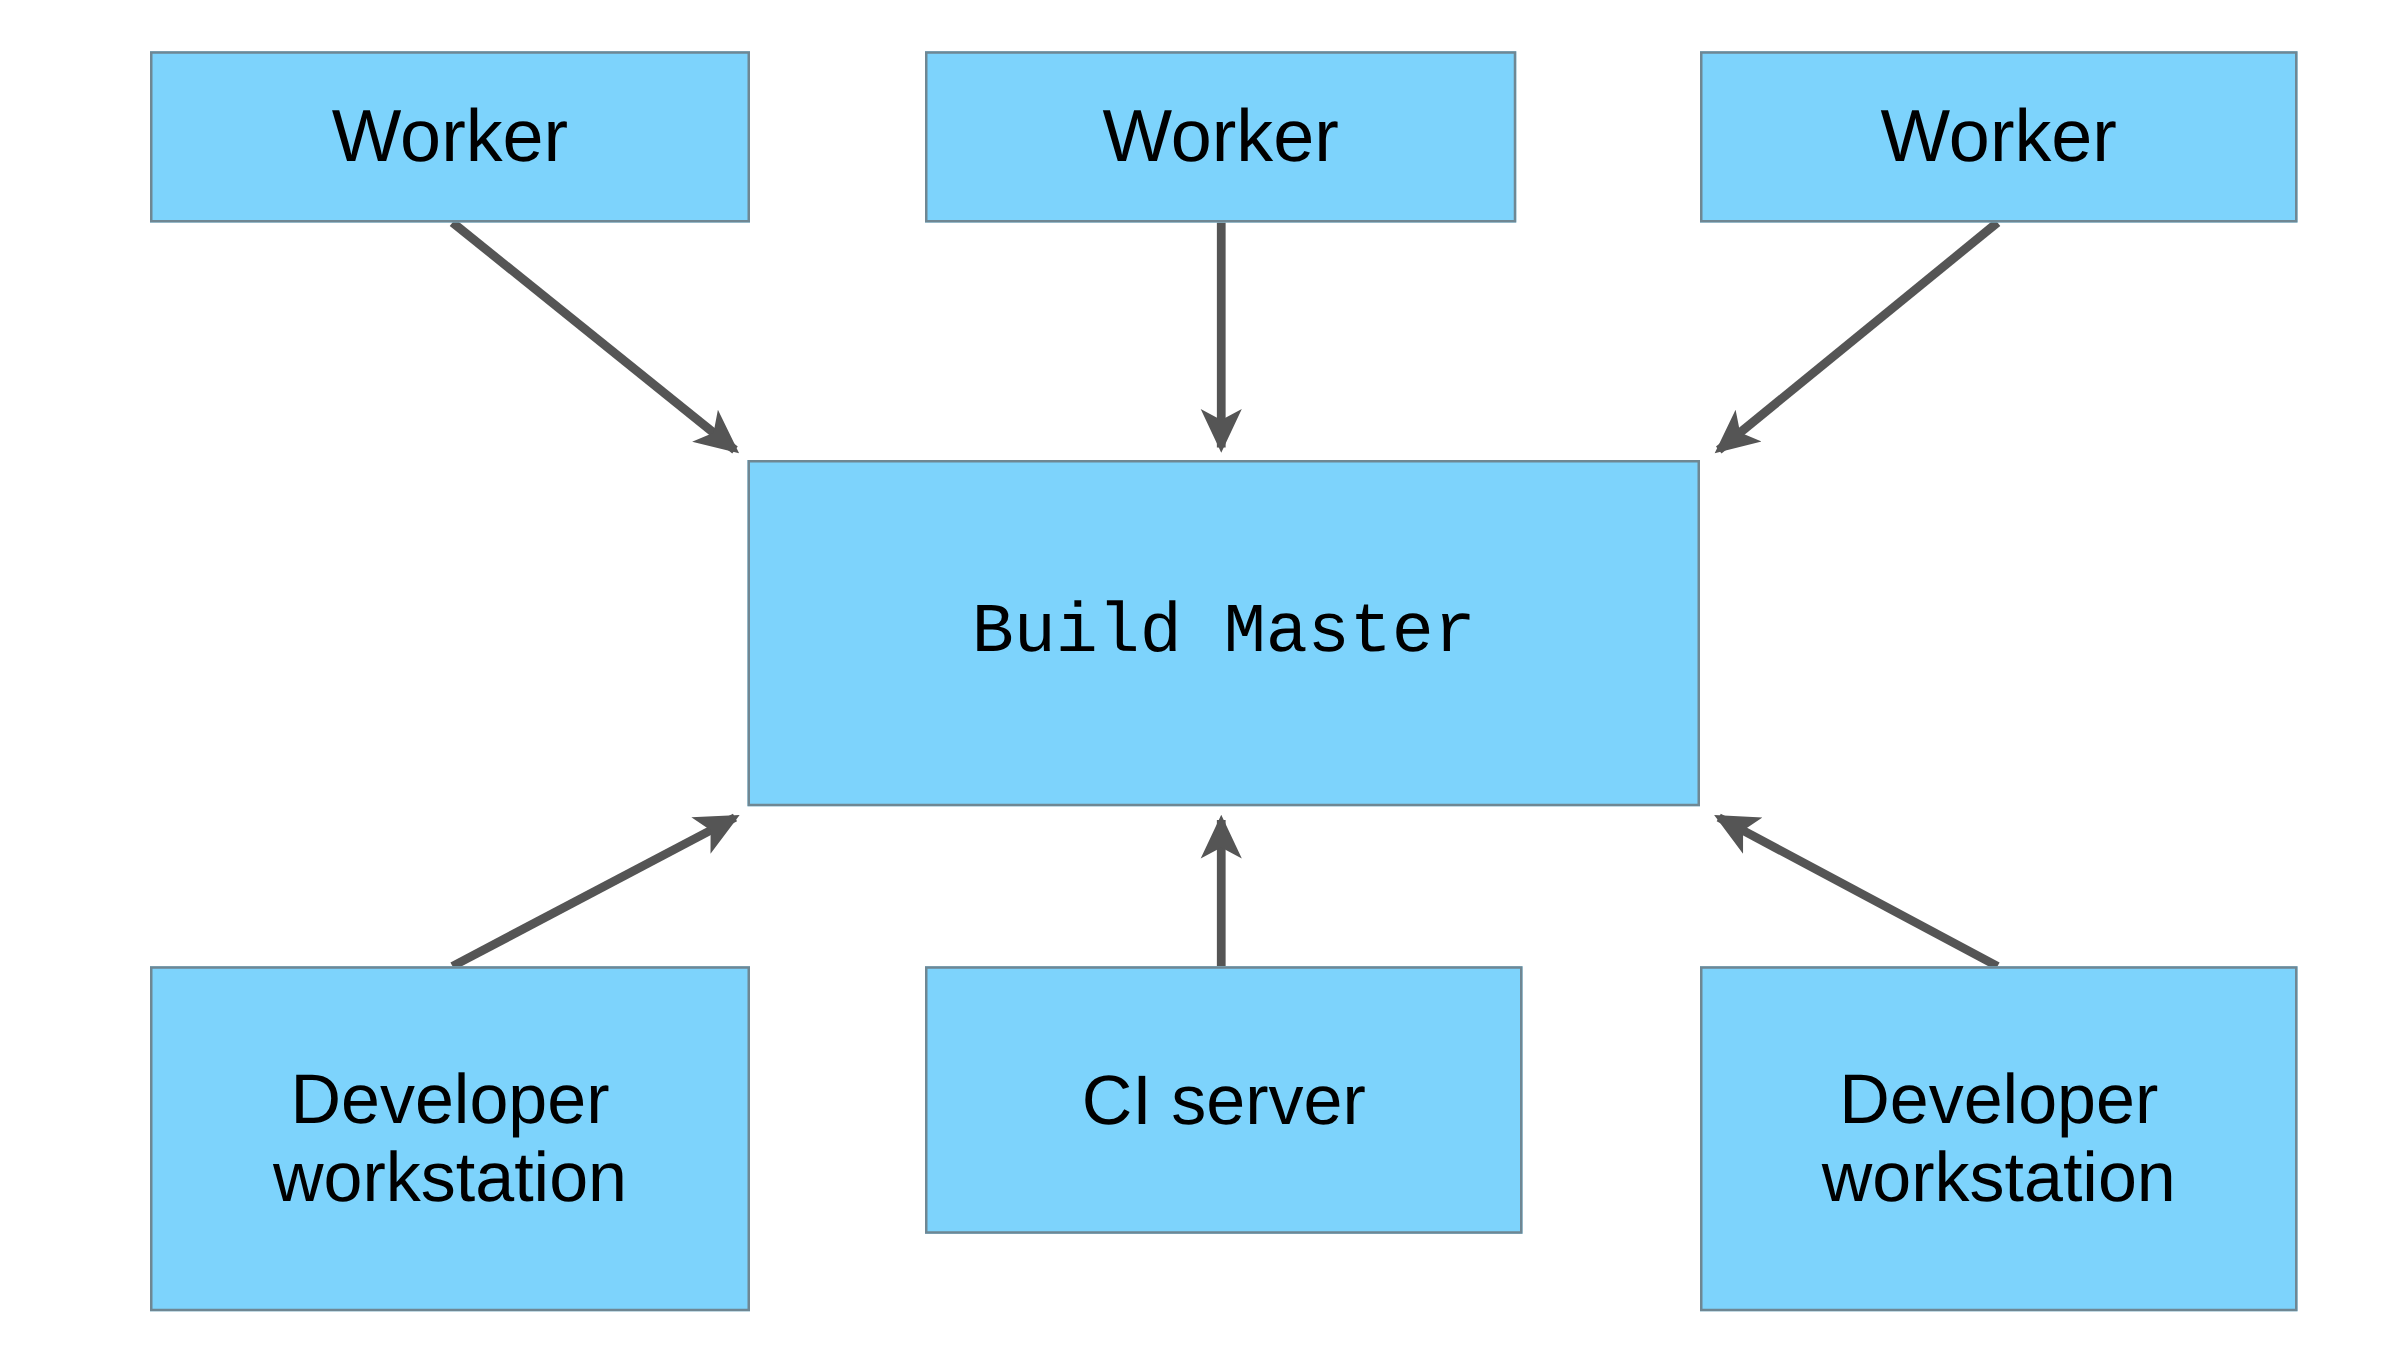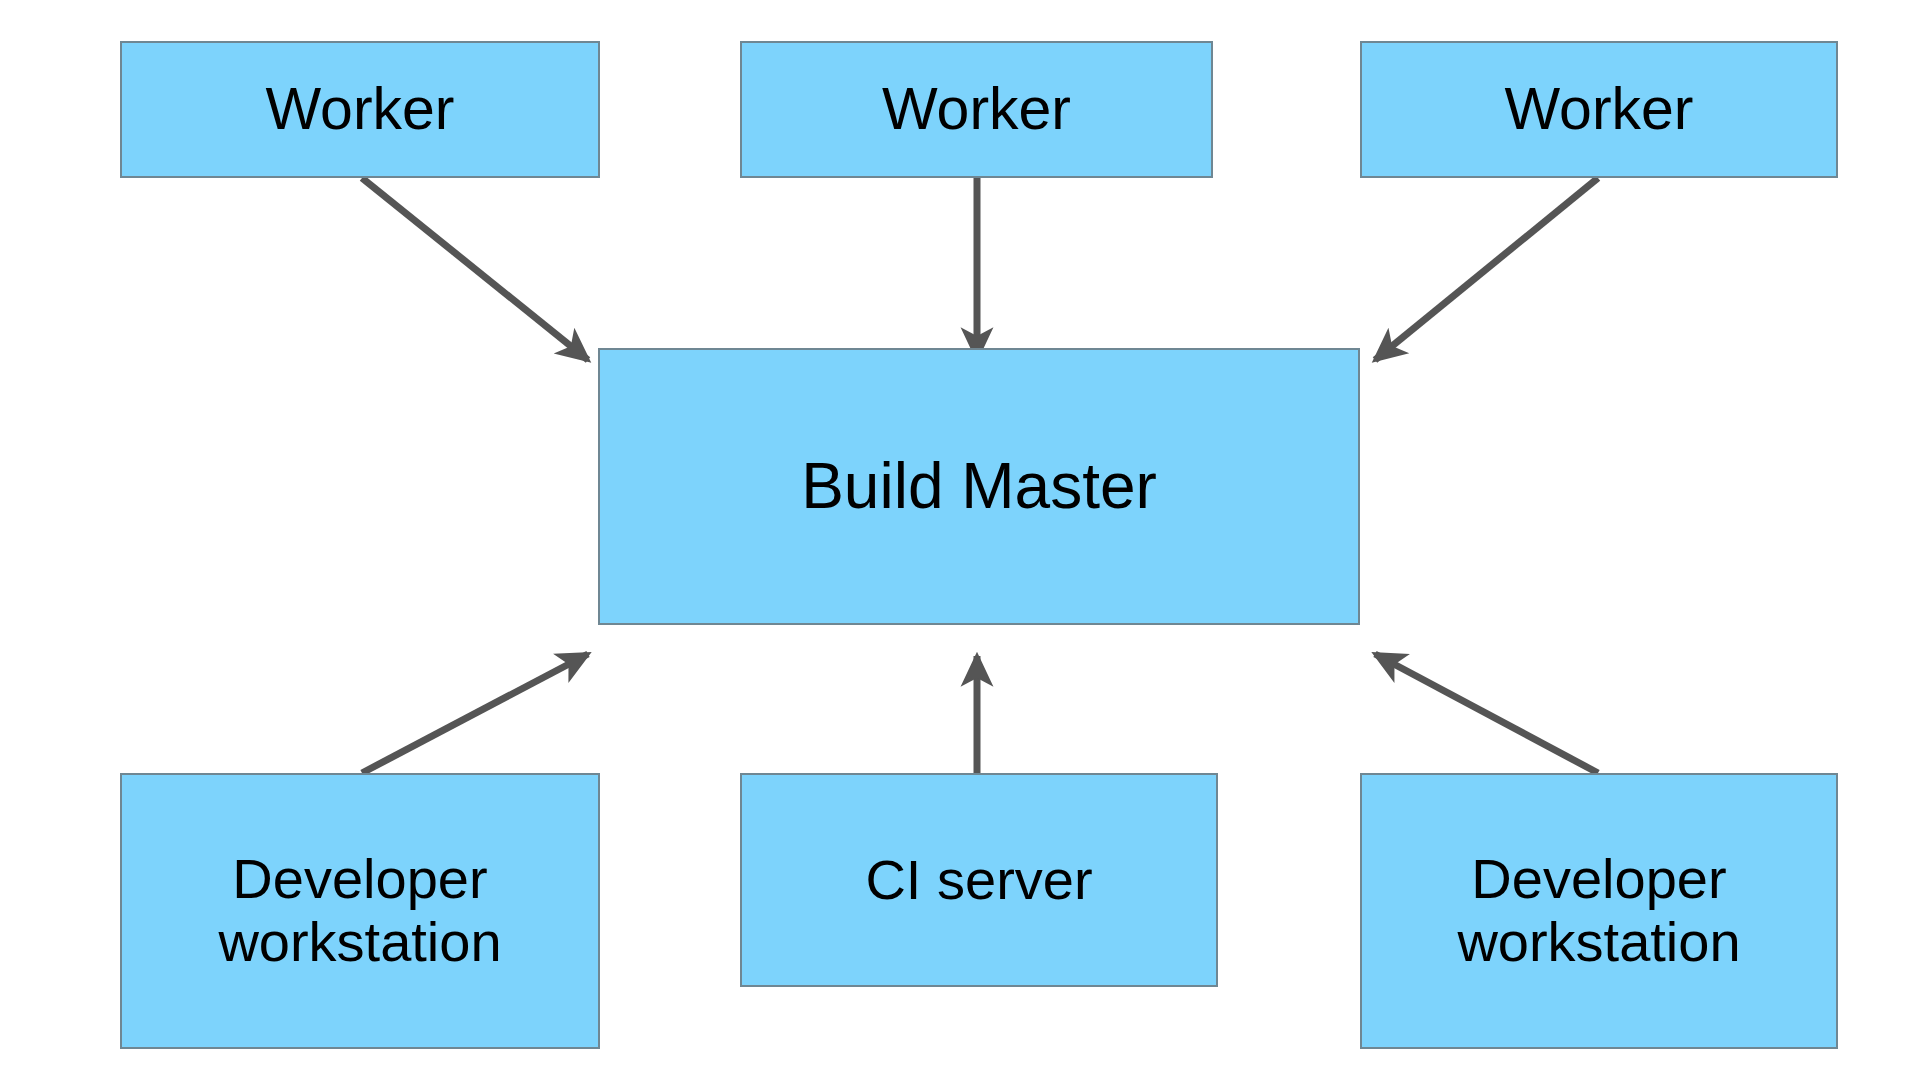--- a/index.html
+++ b/index.html
@@ -42,21 +42,21 @@
   .node-label {
     display: block;
     width: 100%;
     padding: 0 6px;
     box-sizing: border-box;
   }
   
   #node-worker-1 { left:120px; top:41px;  width:480px; height:137px; font-size:59px; }
   #node-worker-2 { left:740px; top:41px;  width:473px; height:137px; font-size:59px; }
   #node-worker-3 { left:1360px;top:41px;  width:478px; height:137px; font-size:59px; }
-  #node-build-master { left:598px; top:348px; width:762px; height:277px; font-size:64px; }
+  #node-build-master { left:598px; top:368px; width:762px; height:277px; font-size:56px;font-family:Liberation Mono, monospace; }
   #node-dev-ws-1 { left:120px; top:773px; width:480px; height:276px; font-size:56px; }
   #node-ci-server{ left:740px; top:773px; width:478px; height:214px; font-size:56px; }
   #node-dev-ws-2 { left:1360px;top:773px; width:478px; height:276px; font-size:56px; }
 </style>
 </head>
 <body>
 
 <div id="canvas">
 
   <svg id="edges" viewBox="0 0 1910 1090" width="1910" height="1090" xmlns="http://www.w3.org/2000/svg">

